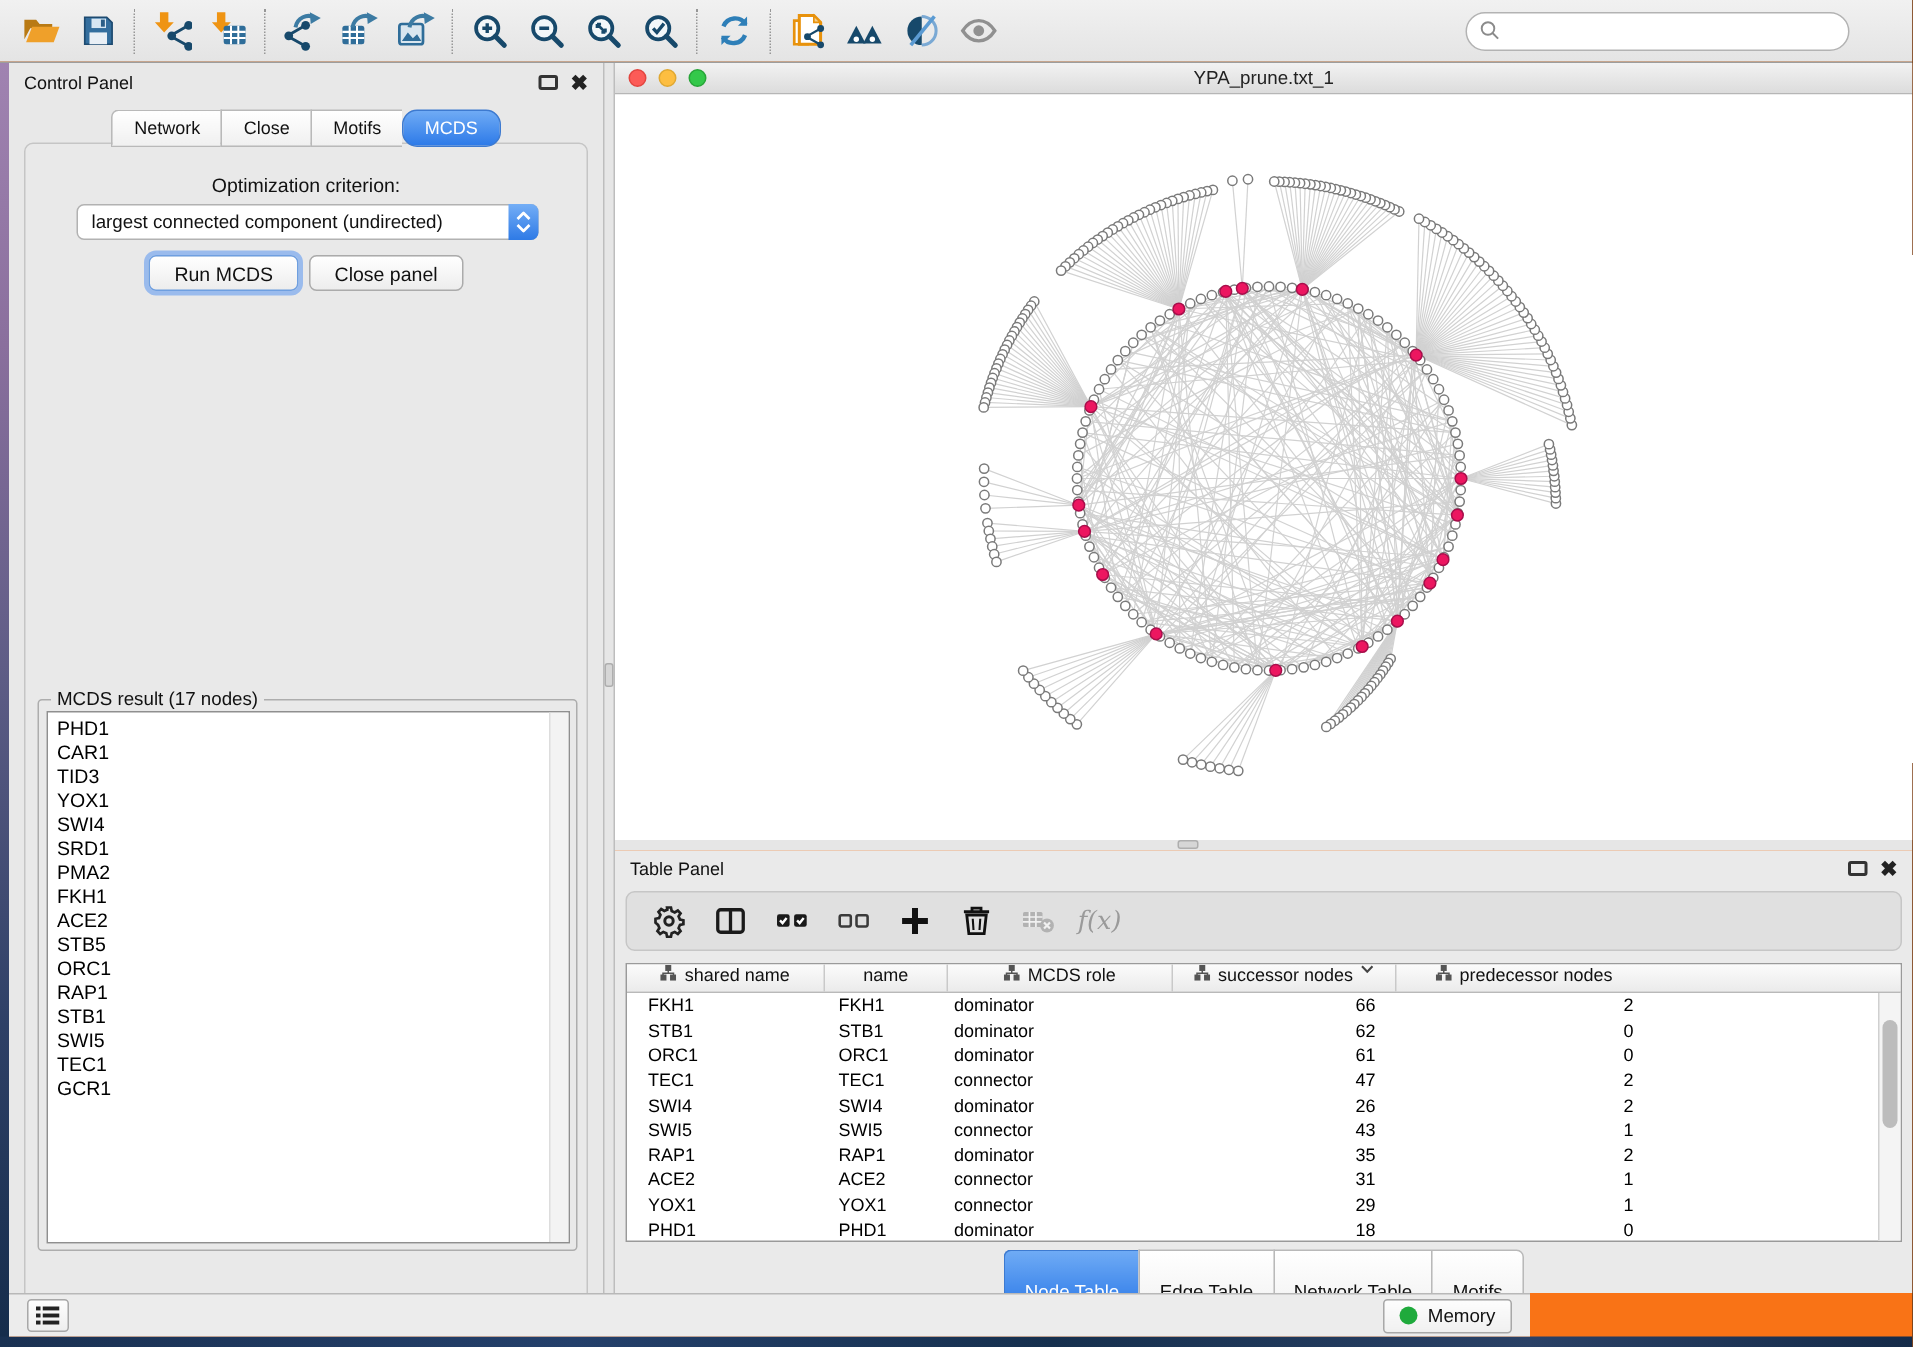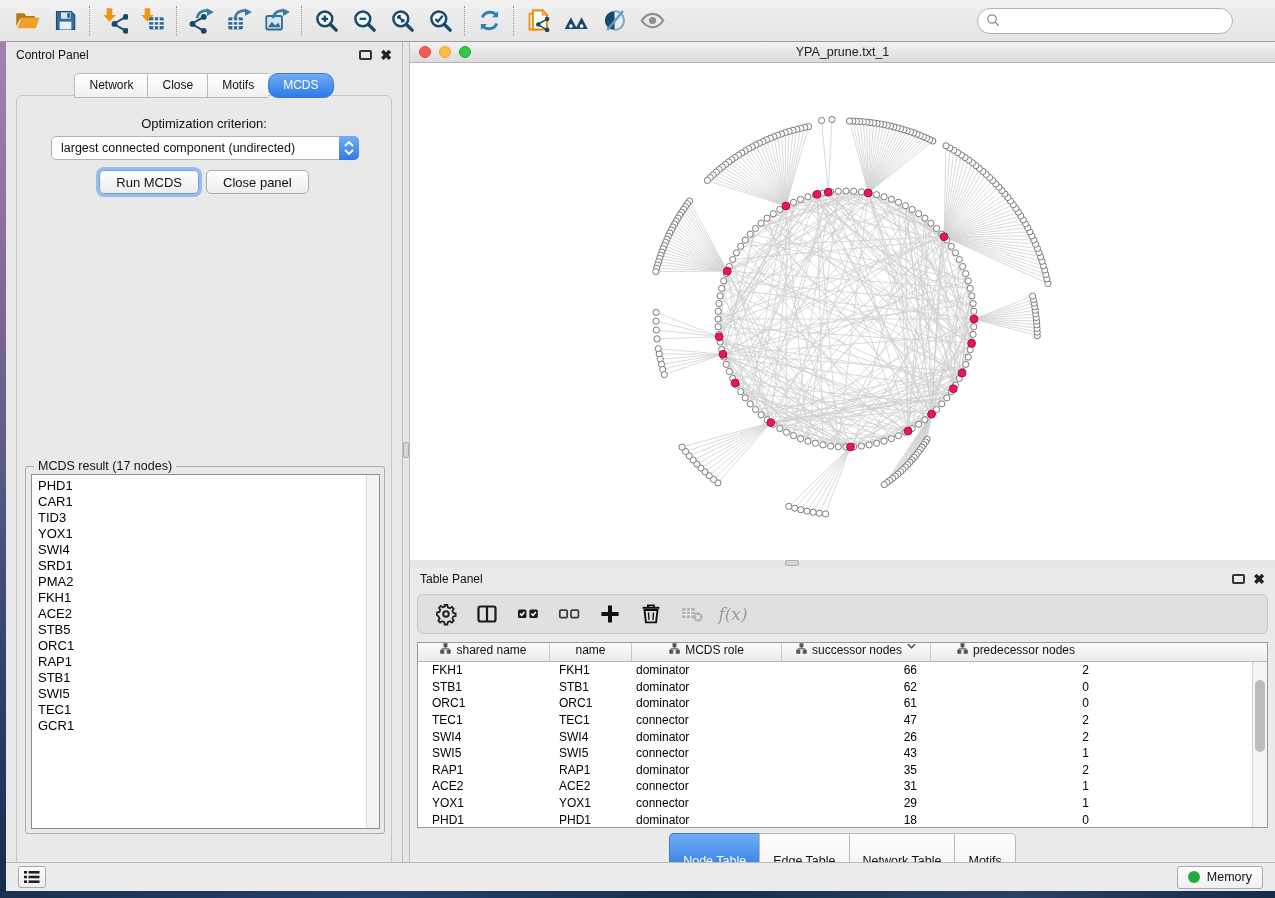--- a/index.html
+++ b/index.html
@@ -102,21 +102,21 @@
   .dt-thumb { position:absolute; left:2px; top:18px; width:10px; height:72px; background:#bcbcbc; border-radius:5px; }
 
   .tp-tabs { position:absolute; left:0; top:266px; width:100%; display:flex; justify-content:center; }
   .tp-tab { font-size:12.5px; padding:20px 13px 5px; background:linear-gradient(#ffffff,#f2f2f2);
     border:1px solid #b9b9b9; border-right:none; color:#111; }
   .tp-tab:first-child { border-radius:5px 0 0 5px; }
   .tp-tab:last-child { border-right:1px solid #b9b9b9; border-radius:0 5px 5px 0; }
   .tp-tab.sel { background:linear-gradient(#6fabf5,#2d7ae8); color:#fff; border-color:#3d7ad0; }
 
   
-  .statusbar { position:absolute; left:6px; top:862px; width:1269px; height:29px; background:#ececec;
+  .statusbar { position:absolute; left:6px; top:862px; width:1014px; height:29px; background:#ececec;
     border-top:1px solid #b8b8b8; display:flex; align-items:center; padding:0 12px; }
   .sb-left-btn { width:28px; height:22px; border:1px solid #a8a8a8; border-radius:3px;
     background:linear-gradient(#fdfdfd,#eee); display:flex; align-items:center; justify-content:center; }
   .memory-btn { margin-left:auto; height:23px; padding:0 10px; border:1px solid #a8a8a8; border-radius:3px;
     background:linear-gradient(#fdfdfd,#f0f0f0); display:flex; align-items:center; gap:7px; font-size:12.5px; color:#111; }
   .memory-dot { width:12px; height:12px; border-radius:50%; }
 </style>
 </head>
 <body>
 

